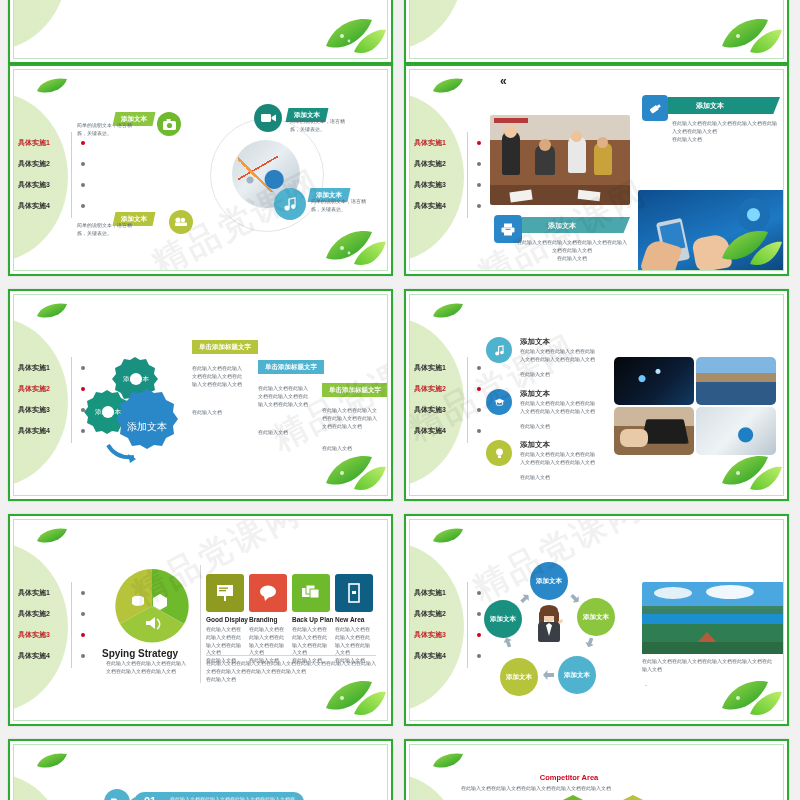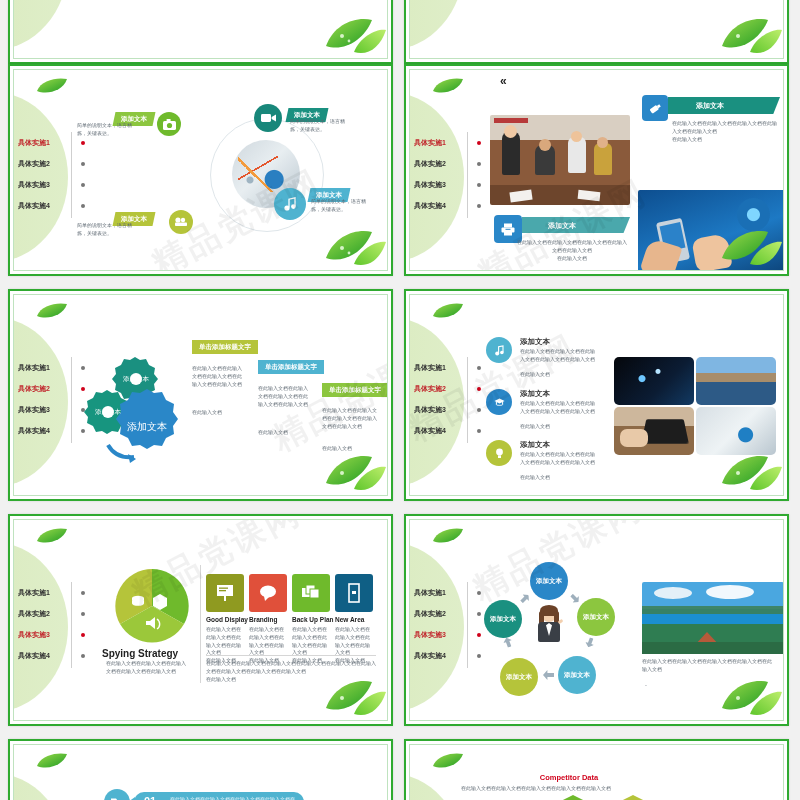--- a/index.html
+++ b/index.html
@@ -669,21 +669,21 @@
     </div>
   </div>
 
   <div class="slide" style="left:404px;top:739px;">
     <div class="inner">
       <div class="leftblob" style="top:28px;"></div>
       <svg class="leaf-logo" viewBox="0 0 34 18">
           <path d="M2 14 C6 3 22 0 32 2 C28 14 12 18 2 14Z" fill="url(#lg1)"></path>
         </svg>
 
-      <div style="position:absolute;left:104px;top:28px;width:110px;text-align:center;font-size:7.5px;font-weight:bold;color:#d0021b;">Competitor Data</div>
+      <div style="position:absolute;left:104px;top:28px;width:110px;text-align:center;font-size:7.5px;font-weight:bold;color:#d0021b;">Competitor Area</div>
       <div class="body-txt" style="position:absolute;left:46px;top:40px;width:160px;text-align:center;">在此输入文档在此输入文档在此输入文档在此输入文档在此输入文档</div>
 
       <div style="position:absolute;left:134px;top:50px;width:58px;height:40px;background:#6fba2c;clip-path:polygon(50% 0,100% 36%,100% 100%,0 100%,0 36%);"></div>
       <div style="position:absolute;left:194px;top:50px;width:58px;height:40px;background:#b5c43a;clip-path:polygon(50% 0,100% 36%,100% 100%,0 100%,0 36%);"></div>
 
     </div>
   </div>
 
 </div>
 

